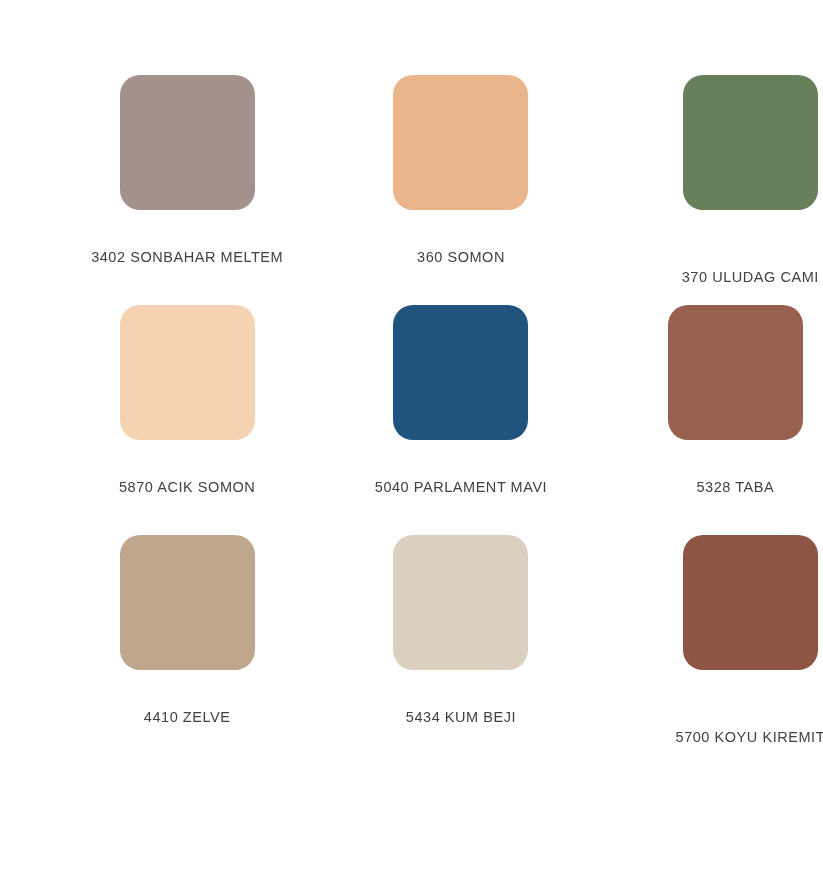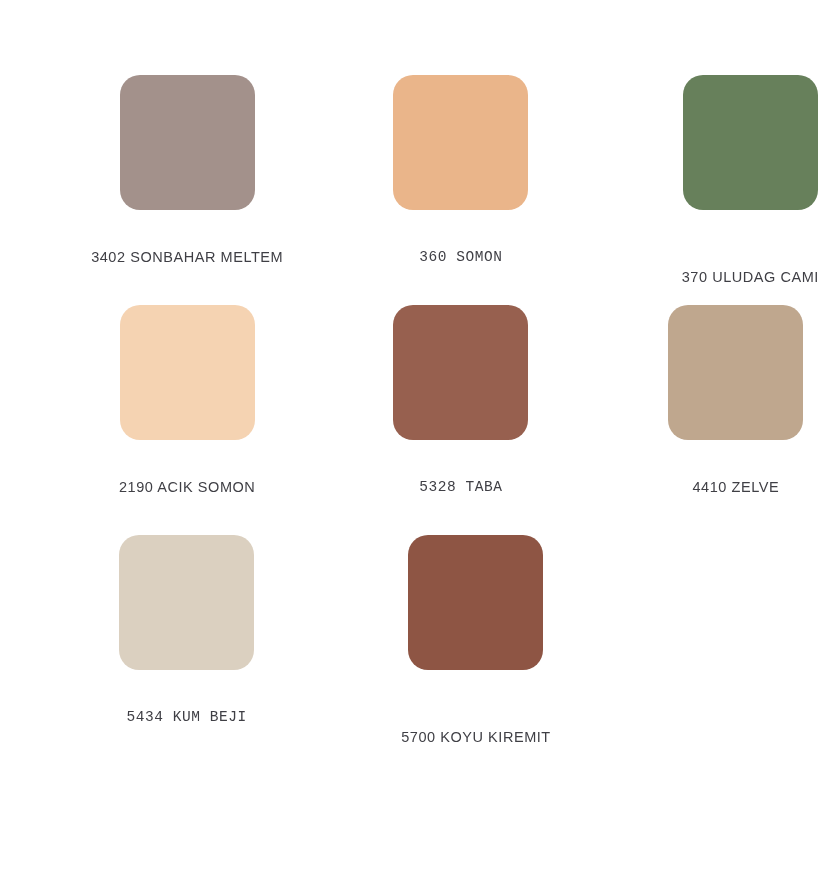--- a/index.html
+++ b/index.html
@@ -24,21 +24,21 @@
   }
 
   .swatch-cell {
     display: flex;
     flex-direction: column;
     align-items: center;
   }
 
   
   .swatch-cell.col-0 { padding-left: 16px; }
-  .swatch-cell.col-1 { padding-left: 15px; font-family: Liberation Mono, monospace; }
+  .swatch-cell.col-1 { padding-left: 15px; }
   .swatch-cell.col-2 { padding-left: 45px; gap: 20px; }
 
   .swatch-chip {
     width: 135px;
     height: 135px;
     border-radius: 20px;
     flex: 0 0 auto;
   }
 
   .swatch-label {
@@ -63,21 +63,25 @@
     <div class="swatch-cell col-1">
       <div class="swatch-chip" style="background: rgb(234, 181, 138);"></div>
       <div class="swatch-label">360 SOMON</div>
     </div>
     <div class="swatch-cell col-2">
       <div class="swatch-chip" style="background: rgb(103, 128, 91);"></div>
       <div class="swatch-label">370 ULUDAG CAMI</div>
     </div>
     <div class="swatch-cell col-0">
       <div class="swatch-chip" style="background: rgb(245, 211, 178);"></div>
-      <div class="swatch-label">2190 ACIK SOMON</div>
+      <div class="swatch-label">5870 ACIK SOMON</div>
+    </div>
+    <div class="swatch-cell col-1">
+      <div class="swatch-chip" style="background: rgb(33, 83, 127);"></div>
+      <div class="swatch-label">5040 PARLAMENT MAVI</div>
     </div>
     <div class="swatch-cell col-1">
       <div class="swatch-chip" style="background: rgb(151, 96, 79);"></div>
       <div class="swatch-label">5328 TABA</div>
     </div>
     <div class="swatch-cell col-0">
       <div class="swatch-chip" style="background: rgb(191, 167, 142);"></div>
       <div class="swatch-label">4410 ZELVE</div>
     </div>
     <div class="swatch-cell col-1">

